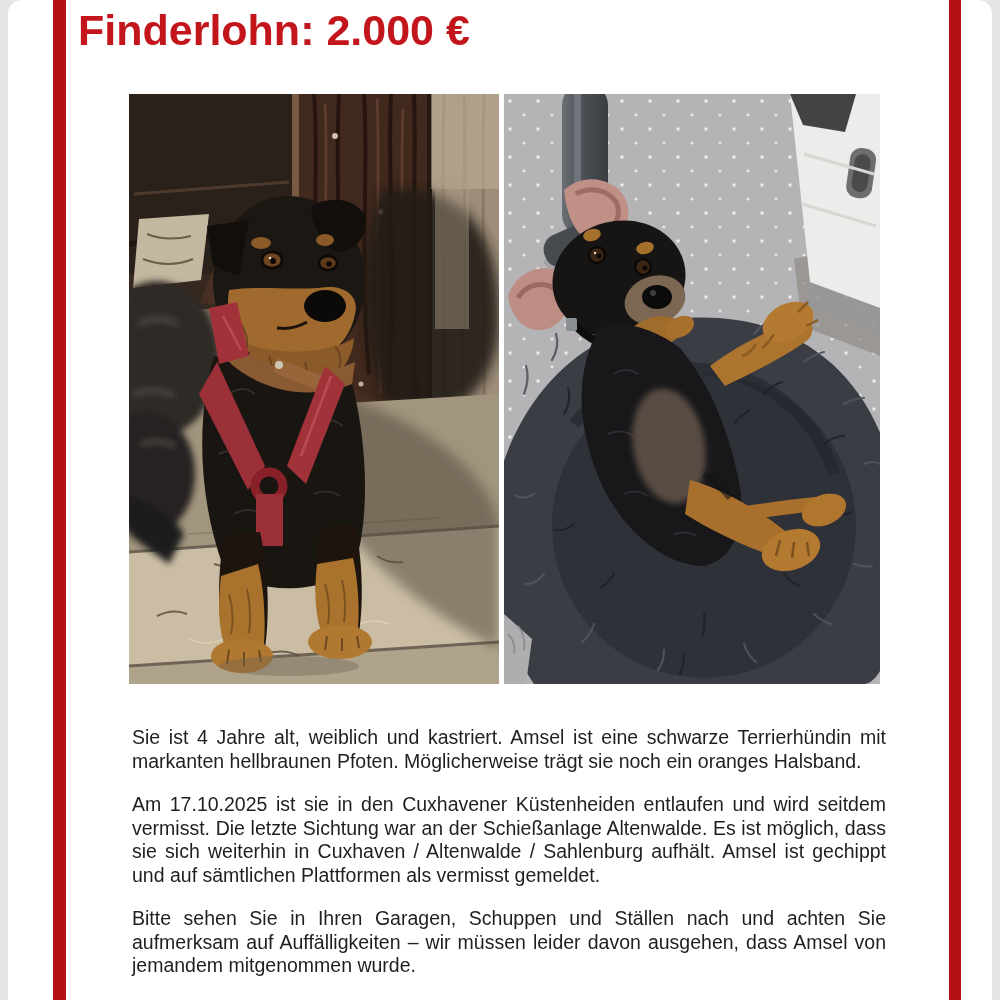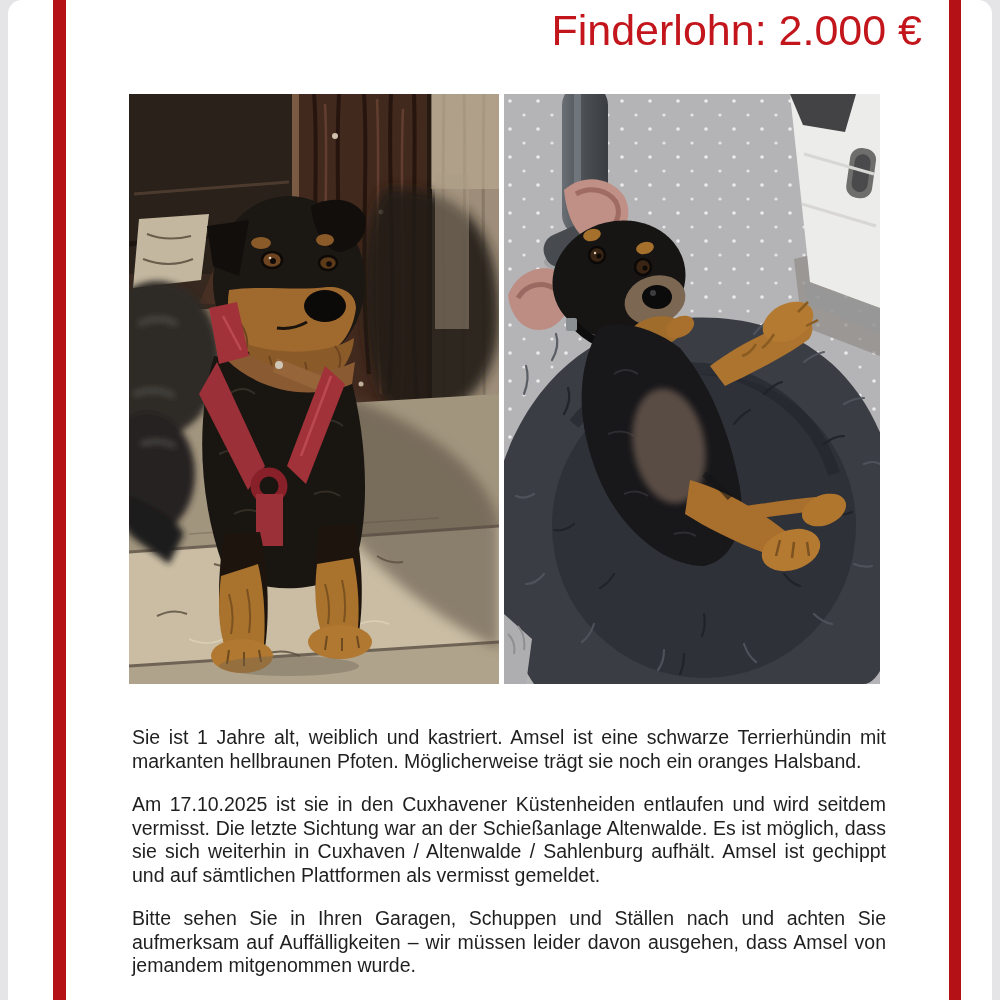--- a/index.html
+++ b/index.html
@@ -10,21 +10,21 @@
   }
   .poster{
     position:absolute;left:8px;right:8px;top:0;bottom:0;
     background:#ffffff;border-radius:14px 14px 0 0;
   }
   .red-bar{position:absolute;top:0;bottom:0;background:#b31116;}
   .red-bar.left{left:45px;width:13px;}
   .red-bar.right{left:941px;width:12px;}
   .title{
     position:absolute;left:70px;right:70px;top:4px;
-    text-align:right;font-size:43px;line-height:52px;font-weight:normal;
+    text-align:left;font-size:43px;line-height:52px;font-weight:bold;
     color:#c3161c;letter-spacing:0px;white-space:nowrap;
   }
   figure{margin:0;padding:0;position:absolute;overflow:hidden;}
   .photo-left{left:121px;top:94px;width:370px;height:590px;}
   .photo-right{left:496px;top:94px;width:376px;height:590px;}
   figure svg{display:block;width:100%;height:100%;}
   .textblock{
     position:absolute;left:124px;top:726px;width:754px;
     font-size:19.5px;line-height:23.5px;color:#1f1f1f;
     text-align:justify;
@@ -288,19 +288,19 @@
         <path d="M236,420 C262,416 292,412 312,410" stroke="#a96f2c" stroke-width="14" fill="none" stroke-linecap="round"></path>
         <ellipse cx="320" cy="416" rx="23" ry="15" fill="#b0762e" transform="rotate(-22 320 416)"></ellipse>
 
         <path d="M200,380 q14,10 26,24" stroke="#141416" stroke-width="6" fill="none" opacity=".6"></path>
       </g>
     </svg>
   </figure>
 
   <div class="textblock">
     <p class="p1">
-      <span>Sie ist 1 Jahre alt, weiblich und kastriert. Amsel ist eine schwarze Terrierhündin mit markanten hellbraunen Pfoten. Möglicherweise trägt sie noch ein oranges Halsband.</span>
+      <span>Sie ist 4 Jahre alt, weiblich und kastriert. Amsel ist eine schwarze Terrierhündin mit markanten hellbraunen Pfoten. Möglicherweise trägt sie noch ein oranges Halsband.</span>
     </p>
     <p class="p2">Am 17.10.2025 ist sie in den Cuxhavener Küstenheiden entlaufen und wird seitdem vermisst. Die letzte Sichtung war an der Schießanlage Altenwalde. Es ist möglich, dass sie sich weiterhin in Cuxhaven / Altenwalde / Sahlenburg aufhält. Amsel ist gechippt und auf sämtlichen Plattformen als vermisst gemeldet.</p>
     <p class="p3">Bitte sehen Sie in Ihren Garagen, Schuppen und Ställen nach und achten Sie aufmerksam auf Auffälligkeiten – wir müssen leider davon ausgehen, dass Amsel von jemandem mitgenommen wurde.</p>
   </div>
 
 </div>
 
 </body></html>

